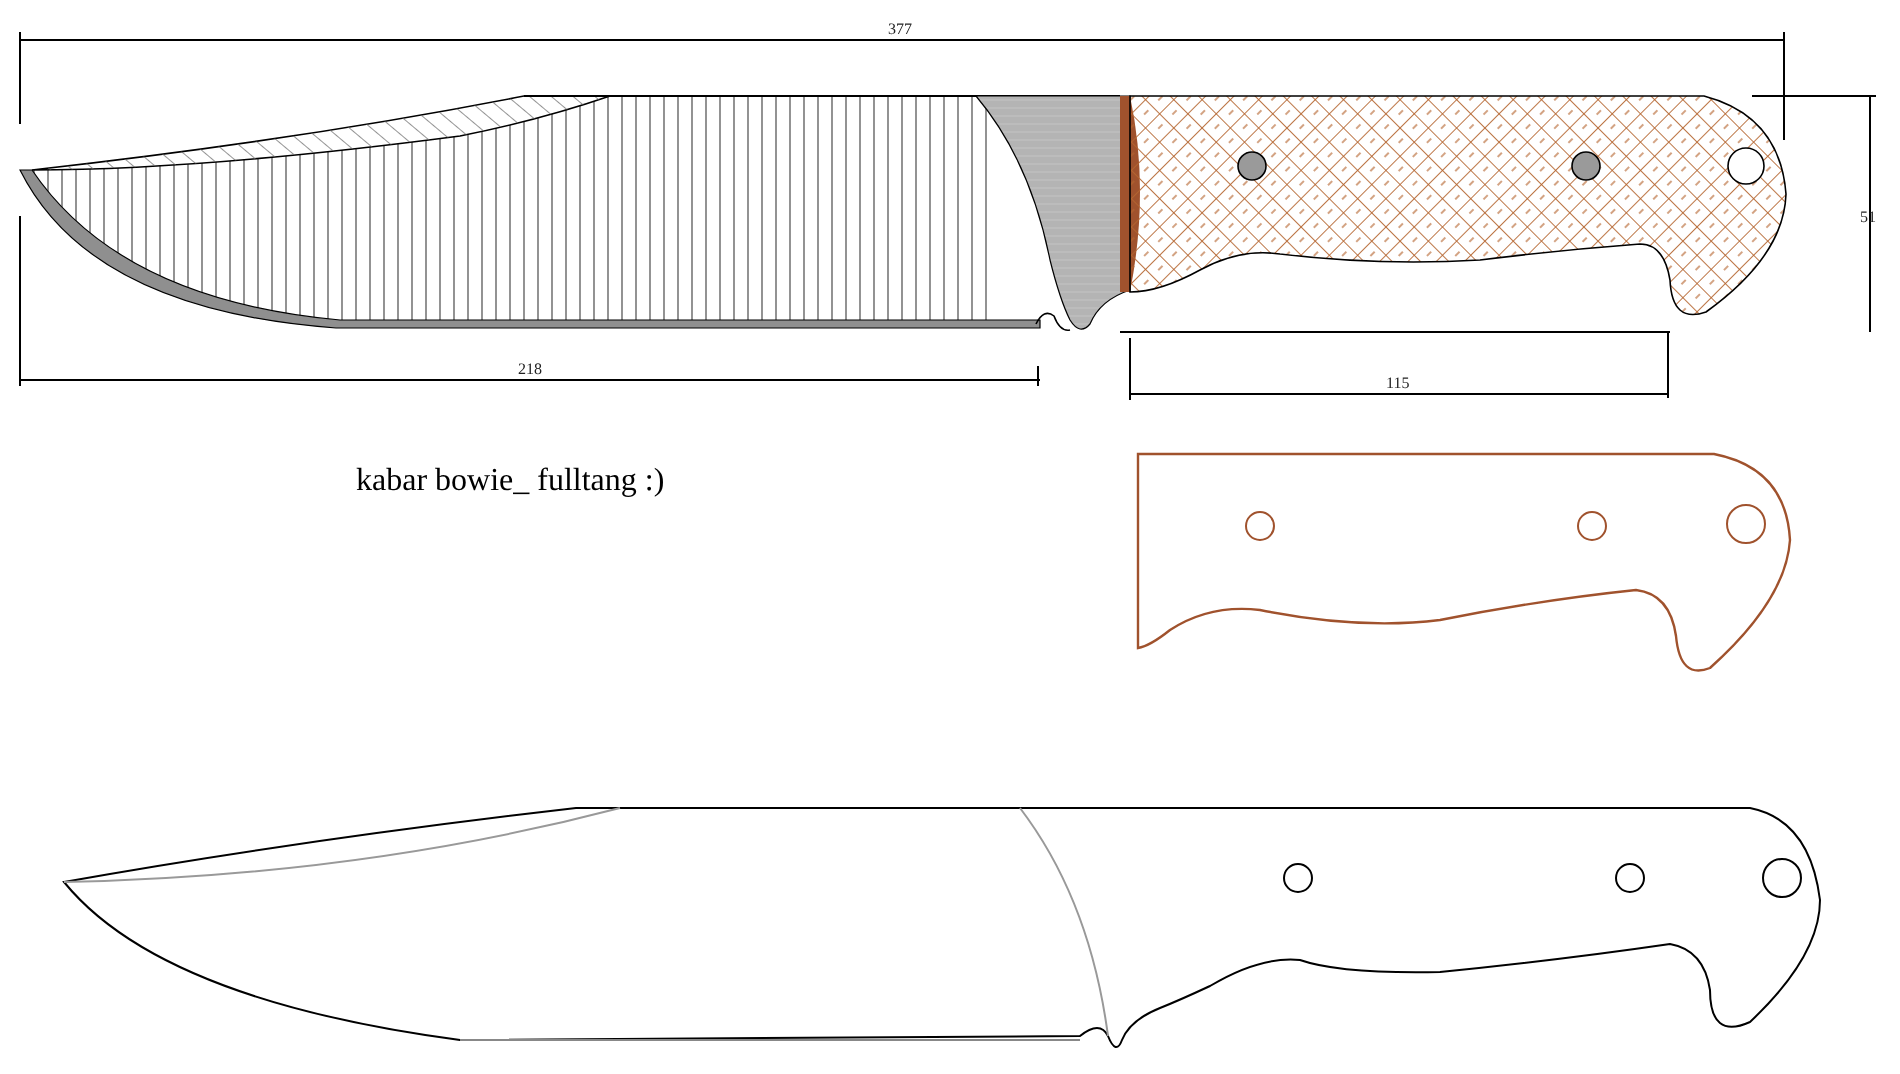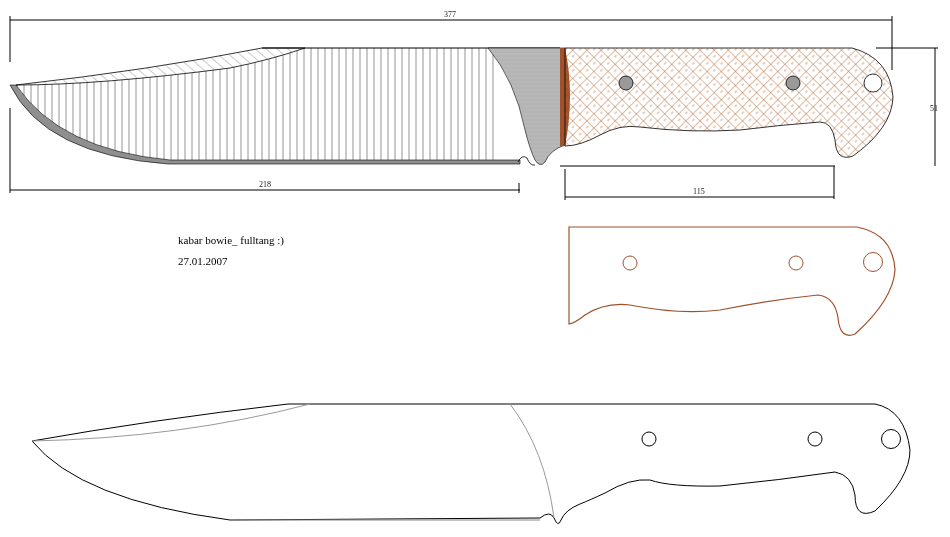--- a/index.html
+++ b/index.html
@@ -1,19 +1,19 @@
 <!DOCTYPE html>
 <html><head>
 <meta charset="utf-8">
 <style>
   html, body { margin: 0; padding: 0; background: #ffffff; }
   body { width: 950px; height: 537px; position: relative; overflow: hidden; font-family: "Liberation Serif", serif; }
   svg { position: absolute; left: 0; top: 0; }
   .dim-text { font-family: "Liberation Serif", serif; font-size: 8px; fill: #222; }
-  .title-block { position: absolute; left: 178px; top: 230px; font-family: "Liberation Serif", serif; font-size: 11px; line-height: 21px; color: #000; }
+  .title-block { position: absolute; left: 178px; top: 230px; font-family: "Liberation Serif", serif; font-size: 16px; line-height: 21px; color: #000; }
   .title-block div { white-space: nowrap; }
 </style>
 </head>
 <body>
 
 <svg width="950" height="537" viewBox="0 0 950 537">
   <defs>
     <pattern id="vhatch" width="7" height="10" patternUnits="userSpaceOnUse">
       <line x1="3" y1="0" x2="3" y2="10" stroke="#777" stroke-width="0.8"></line>
     </pattern>
@@ -99,14 +99,13 @@
 
     <line x1="230" y1="520" x2="540" y2="520" stroke="#888" stroke-width="1"></line>
     <circle cx="649" cy="439" r="7" fill="none" stroke="#000" stroke-width="1"></circle>
     <circle cx="815" cy="439" r="7" fill="none" stroke="#000" stroke-width="1"></circle>
     <circle cx="891" cy="439" r="9.5" fill="none" stroke="#000" stroke-width="1"></circle>
   </g>
 </svg>
 
 <div class="title-block">
   <div>kabar bowie_ fulltang :)</div>
-  <div>27.01.2007</div>
 </div>
 
 </body></html>

